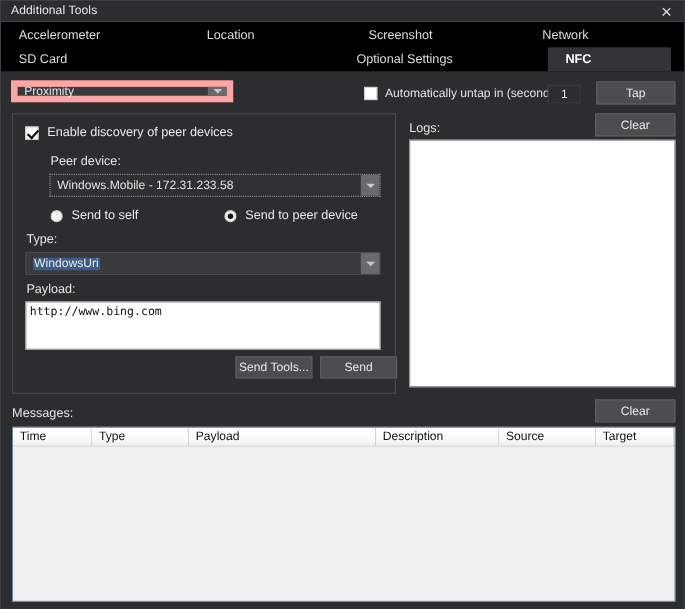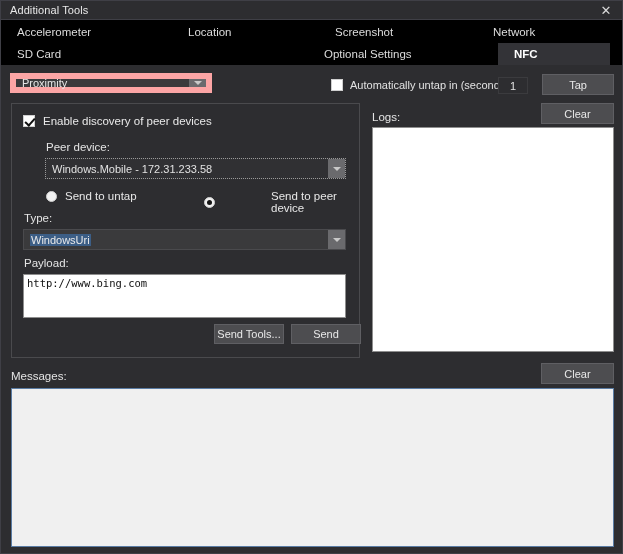--- a/index.html
+++ b/index.html
@@ -185,21 +185,21 @@
     position: relative; flex: none;
   }
   .radio.checked::after {
     content: "";
     position: absolute; left: 2px; top: 2px;
     width: 5px; height: 5px; border-radius: 50%;
     background: #141414;
   }
   .radio-label { margin-left: 8px; font-size: 11.5px; color: #e7e7e7; }
   #radio-self { left: 34px; top: 86px; }
-  #radio-peer { left: 192px; top: 86px; gap: 48px; }
+  #radio-peer { left: 192px; top: 86px; }
 
   #type-label { left: 12px; top: 108px; }
   #type-combo {
     position: absolute; left: 11px; top: 125px;
     width: 323px; height: 21px;
     background: #3a3a3c;
     border: 1px solid #4a4a4d;
   }
   #type-combo .val-sel {
     margin-left: 6px;
@@ -310,21 +310,21 @@
 
       <div class="combo" id="peer-combo">
         <span class="val">Windows.Mobile - 172.31.233.58</span>
         <span class="arrowbox">
             <i class="arrow-dn"></i>
           </span>
       </div>
 
       <div class="radio-wrap" id="radio-self">
         <span class="radio"></span>
-        <span class="radio-label">Send to untap</span>
+        <span class="radio-label">Send to self</span>
       </div>
       <div class="radio-wrap" id="radio-peer">
         <span class="radio checked"></span>
         <span class="radio-label">Send to peer device</span>
       </div>
 
       <div class="field-label" id="type-label">Type:</div>
       <div class="combo" id="type-combo">
         <span class="val" style="padding-left:0;">
           <span class="val-sel">WindowsUri</span>
@@ -342,17 +342,25 @@
     </div>
 
     <div id="logs-label">Logs:</div>
     <div class="btn" id="logs-clear-btn">Clear</div>
     <div id="logs-box"></div>
 
     <div id="messages-label">Messages:</div>
     <div class="btn" id="msg-clear-btn">Clear</div>
 
     <div id="messages-grid">
+      <div class="grid-head">
+        <div class="cell" style="width:72px;">Time</div>
+        <div class="cell" style="width:88px;">Type</div>
+        <div class="cell" style="width:170px;">Payload</div>
+        <div class="cell" style="width:112px;">Description</div>
+        <div class="cell" style="width:88px;">Source</div>
+        <div class="cell" style="flex:1;">Target</div>
+      </div>
       <div class="grid-body"></div>
     </div>
 
   </div>
 </div>
 
 </body></html>

